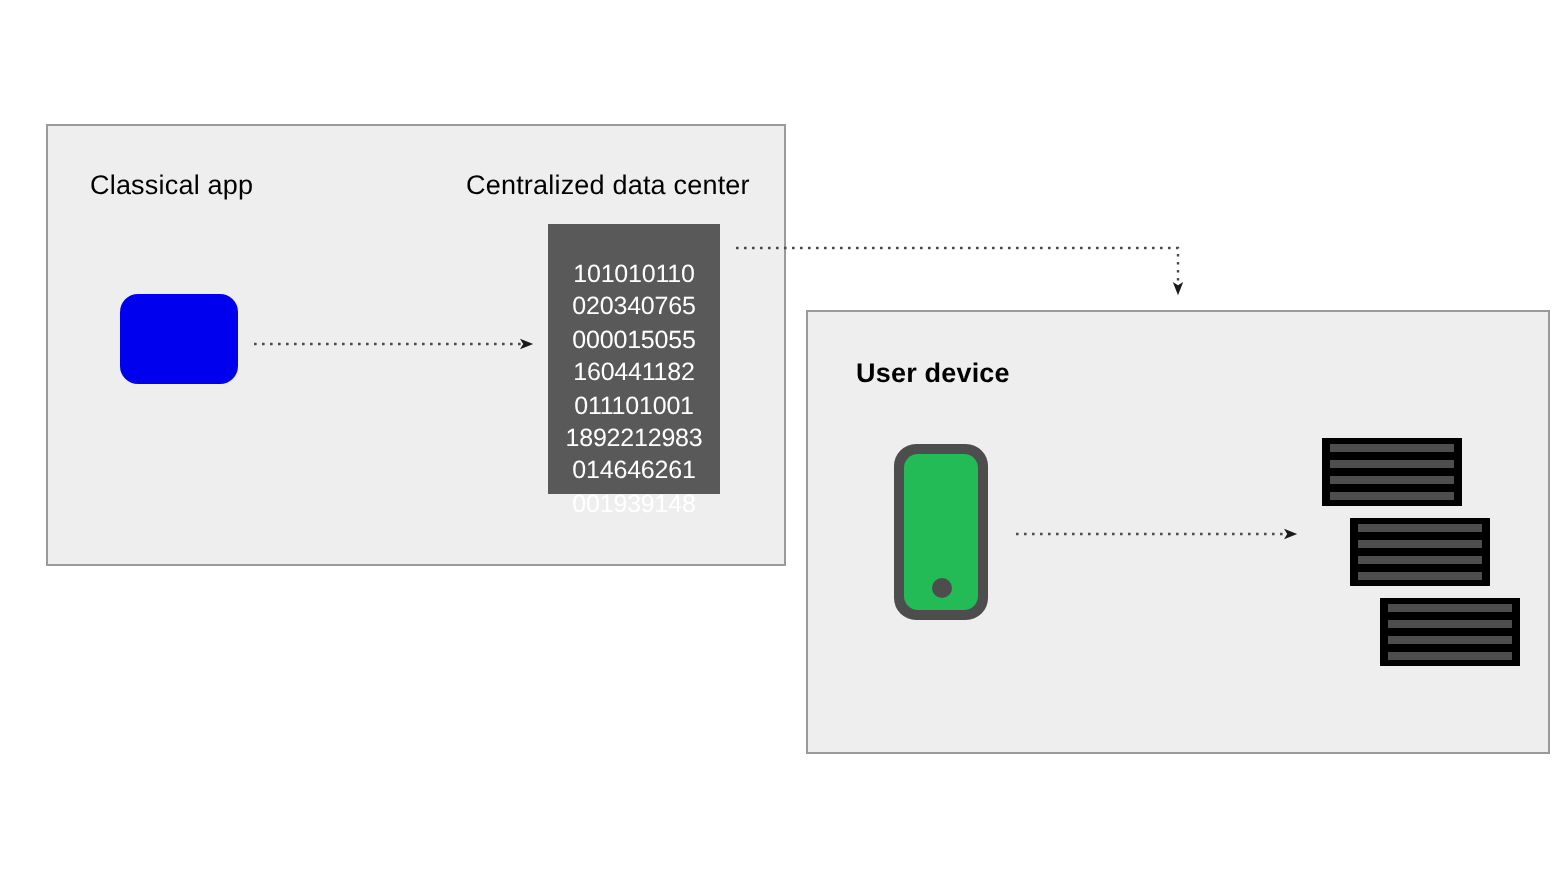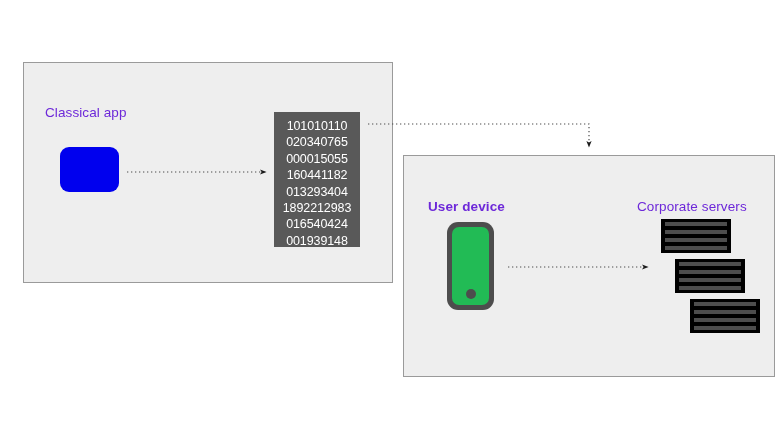--- a/index.html
+++ b/index.html
@@ -39,25 +39,24 @@
     left: 403px;
     top: 155px;
     width: 372px;
     height: 222px;
   }
 
   
   .panel-label {
     position: absolute;
     font-size: 13.5px;
-    color: #6d28d9;
+    color: #000000;
     letter-spacing: 0.1px;
     white-space: nowrap;
     line-height: 1;
-    margin-top: 20px;
   }
   #label-classical-app     { left: 45px;  top: 86px; }
   #label-data-center       { left: 233px; top: 86px; }
   #label-user-device       { left: 428px; top: 180px; font-weight: bold; }
   #label-corporate-servers { left: 637px; top: 180px; }
 
   
   #app-tile {
     position: absolute;
     left: 60px;
@@ -70,21 +69,21 @@
 
   
   #binary-block {
     position: absolute;
     left: 274px;
     top: 112px;
     width: 86px;
     height: 135px;
     background: #595959;
     box-sizing: border-box;
-    padding-top: 6px;
+    padding-top: 17px;
     display: flex;
     flex-direction: column;
     align-items: center;
   }
   .binary-row {
     font-size: 12.5px;
     line-height: 16.4px;
     color: #ffffff;
     letter-spacing: -0.1px;
     white-space: nowrap;
@@ -149,39 +148,39 @@
 </style>
 </head>
 <body>
 
 <div id="canvas">
 
   <div class="panel" id="panel-classical"></div>
 
   <div class="panel-label" id="label-classical-app">Classical app</div>
 
+  <div class="panel-label" id="label-data-center">Centralized data center</div>
 
   <div id="app-tile"></div>
 
   <div id="binary-block">
     <div class="binary-row">101010110</div>
     <div class="binary-row">020340765</div>
     <div class="binary-row">000015055</div>
     <div class="binary-row">160441182</div>
-    <div class="binary-row">013293404</div>
+    <div class="binary-row">011101001</div>
     <div class="binary-row">1892212983</div>
-    <div class="binary-row">016540424</div>
+    <div class="binary-row">014646261</div>
     <div class="binary-row">001939148</div>
   </div>
 
   <div class="panel" id="panel-modern"></div>
 
   <div class="panel-label" id="label-user-device">User device</div>
 
-  <div class="panel-label" id="label-corporate-servers">Corporate servers</div>
 
   <div id="phone-device">
     <div id="phone-screen">
       <div id="phone-home-button"></div>
     </div>
   </div>
 
   <div class="server-rack" id="rack-1">
     <div class="rack-bar"></div>
     <div class="rack-bar"></div>

